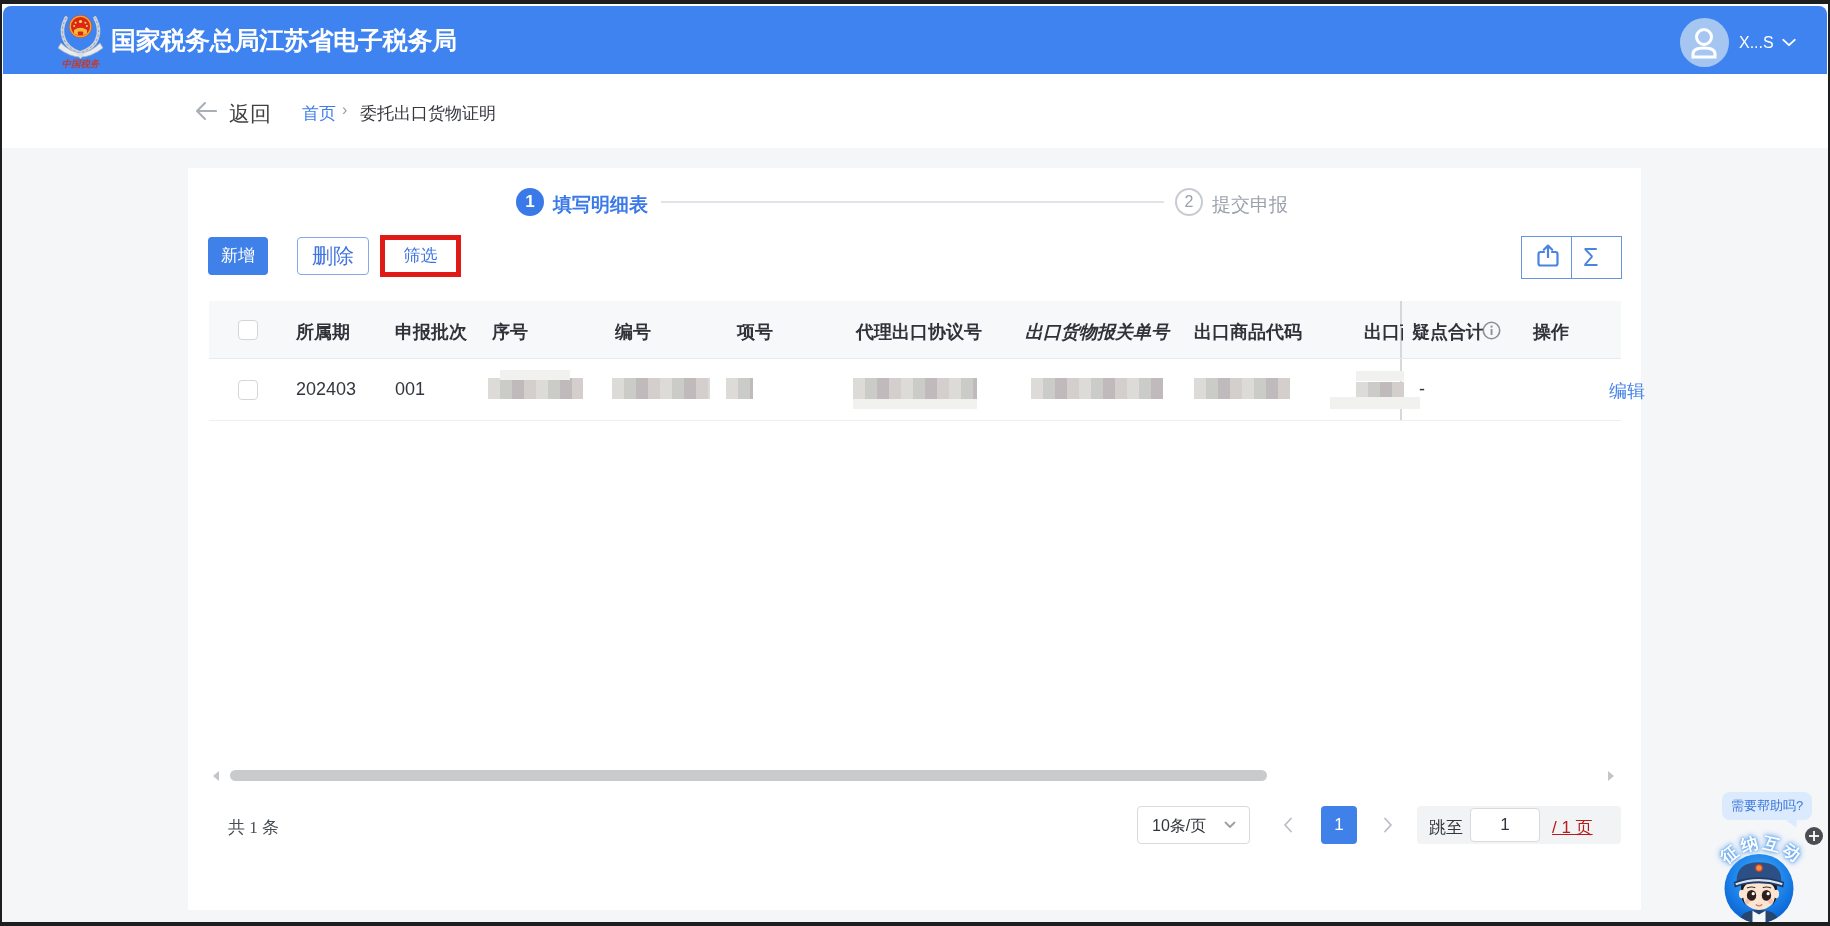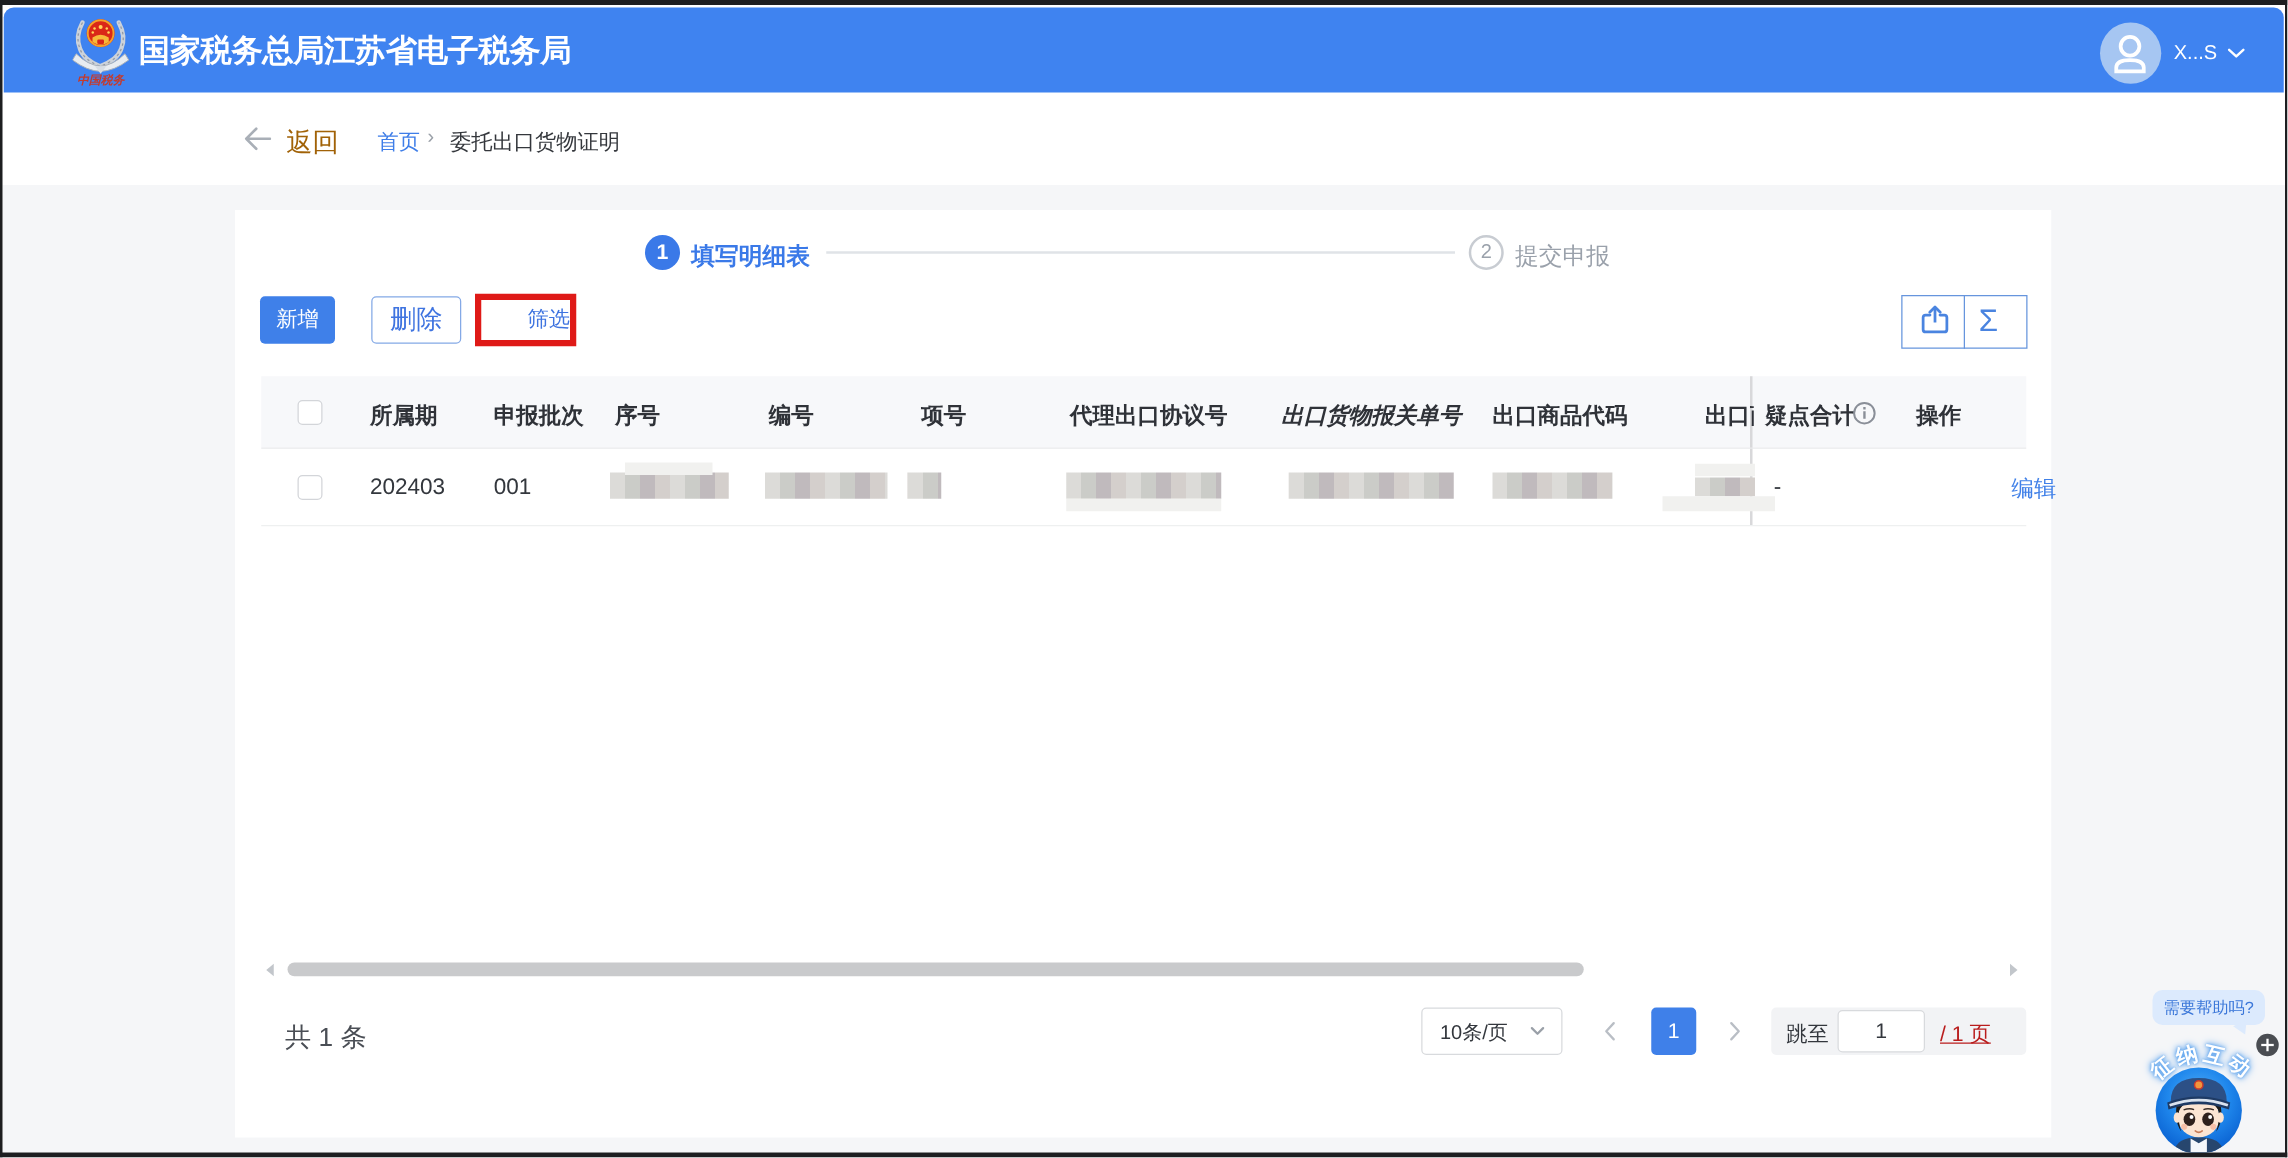--- a/index.html
+++ b/index.html
@@ -11,56 +11,56 @@
 .fr-l{left:0;top:0;width:2px;height:926px;background:#1d1e20;}
 .fr-r{left:1828px;top:0;width:2px;height:926px;background:#1d1e20;}
 .fr-b{left:0;top:922px;width:1830px;height:4px;background:#1d1e20;}
 
 .hdr{left:3px;top:6px;width:1824px;height:68px;background:#3f83f0;border-radius:8px 8px 0 0;}
 .hdr-title{left:111px;top:24px;color:#fff;font-size:25px;font-weight:bold;letter-spacing:-0.3px;}
 .avatar{left:1680px;top:18px;width:49px;height:49px;border-radius:50%;background:#a6c6f2;}
 .uname{left:1739px;top:34px;color:#fff;font-size:16px;}
 
 .crumb{left:2px;top:74px;width:1826px;height:74px;background:#fff;}
-.back-txt{left:229px;top:100px;font-size:21px;color:#a16207;}
+.back-txt{left:229px;top:100px;font-size:21px;color:#404040;}
 .bc-home{left:302px;top:102px;font-size:17px;color:#3f7ee8;}
 .bc-sep{left:342px;top:101px;font-size:16px;color:#9aa0a8;}
 .bc-cur{left:360px;top:102px;font-size:17px;color:#34373c;}
 
 .pagebg{left:2px;top:148px;width:1826px;height:774px;background:#f5f6f8;}
 .card{left:188px;top:168px;width:1453px;height:742px;background:#ffffff;}
 
 .s-c1{left:516px;top:188px;width:28px;height:28px;border-radius:50%;background:#3a79e8;color:#fff;font-size:17px;font-weight:bold;text-align:center;line-height:28px;}
 .s-t1{left:553px;top:192px;font-size:19px;font-weight:bold;color:#3a79e8;}
 .s-line{left:661px;top:201px;width:503px;height:2px;background:#e0e3e7;}
 .s-c2{left:1175px;top:188px;width:28px;height:28px;border-radius:50%;background:#fff;border:2px solid #c8ccd2;color:#9aa1ab;font-size:16px;text-align:center;line-height:24px;}
 .s-t2{left:1212px;top:192px;font-size:19px;color:#9aa1ab;}
 
 .btn-add{left:208px;top:237px;width:60px;height:38px;background:#3f80e9;border-radius:4px;color:#fff;font-size:17px;text-align:center;line-height:38px;}
 .btn-del{left:297px;top:237px;width:72px;height:38px;background:#fff;border:1px solid #84a9e6;border-radius:4px;color:#3f74e0;font-size:21px;text-align:center;line-height:36px;}
-.red-box{left:380px;top:235px;width:81px;height:42px;border:5px solid #df1a17;background:#fff;color:#3f74e0;font-size:17px;text-align:right;line-height:32px;}
+.red-box{left:380px;top:235px;width:81px;height:42px;border:5px solid #df1a17;background:#fff;color:#3f74e0;font-size:17px;text-align:center;line-height:32px;}
 .tool-group{left:1521px;top:236px;width:101px;height:43px;border:1px solid #6695dd;background:#fff;}
 .tool-sep{left:1571px;top:236px;width:1px;height:43px;background:#6695dd;}
 .sigma{left:1583px;top:243px;font-size:25px;color:#4a84e0;}
 
 .thead{left:209px;top:301px;width:1412px;height:57px;background:#f7f8fa;}
 .thead-b{left:209px;top:358px;width:1412px;height:1px;background:#e9eaec;}
 .trow-b{left:209px;top:420px;width:1412px;height:1px;background:#eef0f0;}
 .vdiv{left:1400px;top:301px;width:2px;height:119px;background:#d8d8da;}
 .th{position:absolute;font-size:18px;font-weight:bold;color:#2f3238;top:320px;}
 .td{position:absolute;font-size:18px;color:#33373d;top:379px;}
 .cb{position:absolute;left:238px;width:20px;height:20px;border:1px solid #d3d5d9;border-radius:4px;background:#fff;}
 
 .mz{position:absolute;top:378px;height:21px;background:
  repeating-linear-gradient(90deg, #dcdbd8 0 12px, #cbccc8 12px 24px, #c0babd 24px 36px, #d4cfcc 36px 48px);}
 .mz2{position:absolute;height:10px;background:#f1f1ef;}
 
 .sb-track{left:230px;top:770px;width:1037px;height:11px;background:#c9cacc;border-radius:6px;}
 
-.total{left:228px;top:816px;font-size:21px;color:#4a4e55;}
+.total{left:228px;top:816px;font-size:17px;color:#4a4e55;font-family:Liberation Serif, serif;}
 .psel{left:1137px;top:806px;width:113px;height:38px;border:1px solid #d8dadd;border-radius:4px;background:#fff;}
 .psel-t{left:1152px;top:816px;font-size:16px;color:#33373d;}
 .pbox{left:1321px;top:806px;width:36px;height:38px;background:#3f80e9;border-radius:4px;color:#fff;font-size:17px;text-align:center;line-height:38px;}
 .jump{left:1417px;top:806px;width:204px;height:38px;background:#f2f3f5;border-radius:4px;}
 .jump-t1{left:1429px;top:816px;font-size:17px;color:#33373d;}
 .jump-in{left:1470px;top:808px;width:70px;height:34px;background:#fff;border:1px solid #d8dadd;border-radius:4px;color:#33373d;font-size:17px;text-align:center;line-height:32px;}
 .jump-t2{left:1552px;top:816px;font-size:17px;color:#b91c1c;text-decoration:underline;}
 
 .bub{left:1722px;top:792px;width:90px;height:28px;background:#dceafd;border-radius:8px;color:#3b77d9;font-size:13px;text-align:center;line-height:28px;}
 .bub-tail{left:1788px;top:818px;width:0;height:0;border-left:6px solid transparent;border-right:6px solid transparent;border-top:10px solid #dceafd;transform:rotate(-25deg);}

